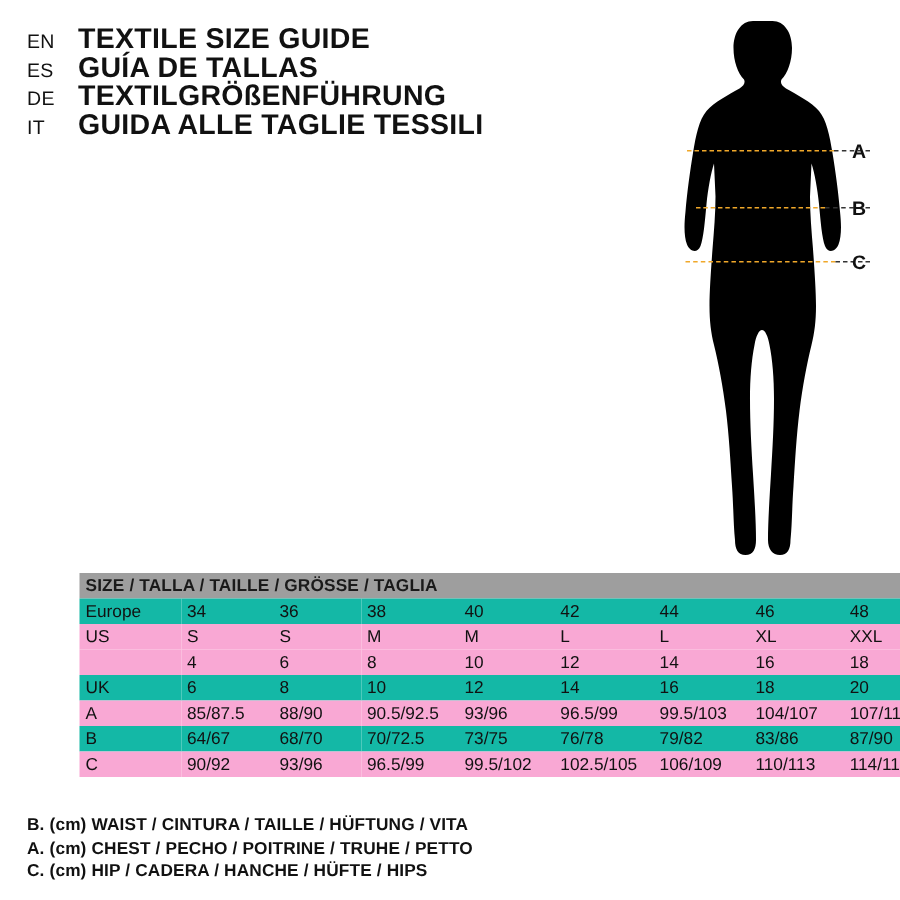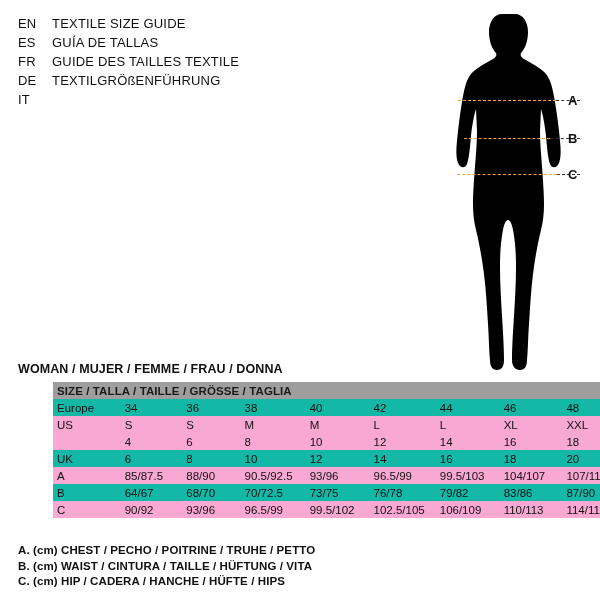--- a/index.html
+++ b/index.html
@@ -34,22 +34,23 @@
     height: 19px;
     font-size: 13.5px;
     letter-spacing: 0.2px;
   }
   .lang-code {
     width: 34px;
     flex: 0 0 34px;
     font-size: 13px;
   }
   .lang-text {
-    font-size: 13px;
+    font-size: 19px;
     white-space: nowrap;
+    font-weight: bold;
   }
 
   
   .figure-wrap {
     position: absolute;
     left: 430px;
     top: 8px;
     width: 160px;
     height: 370px;
   }
@@ -132,29 +133,26 @@
   <div class="lang-block">
     <div class="lang-row">
       <span class="lang-code">EN</span>
       <span class="lang-text">TEXTILE SIZE GUIDE</span>
     </div>
     <div class="lang-row">
       <span class="lang-code">ES</span>
       <span class="lang-text">GUÍA DE TALLAS</span>
     </div>
     <div class="lang-row">
-      <span class="lang-code">FR</span>
-      <span class="lang-text">GUIDE DES TAILLES TEXTILE</span>
-    </div>
-    <div class="lang-row">
       <span class="lang-code">DE</span>
       <span class="lang-text">TEXTILGRÖßENFÜHRUNG</span>
     </div>
     <div class="lang-row">
       <span class="lang-code">IT</span>
+      <span class="lang-text">GUIDA ALLE TAGLIE TESSILI</span>
     </div>
   </div>
 
   <div class="figure-wrap">
     <svg width="160" height="370" viewBox="0 0 160 370">
       <path fill="#000000" d="
         M72,6
         C64,6 59,14 59,24
         C59,33 62,41 66,45
         C67,47 66,49 63,51
@@ -210,21 +208,20 @@
 
     <div class="lead-line" style="left:126px; top:92px; width:24px;"></div>
     <div class="lead-line" style="left:120px; top:130px; width:30px;"></div>
     <div class="lead-line" style="left:127px; top:166px; width:23px;"></div>
 
     <div class="lead-label" style="left:138px; top:85px;">A</div>
     <div class="lead-label" style="left:138px; top:123px;">B</div>
     <div class="lead-label" style="left:138px; top:159px;">C</div>
   </div>
 
-  <div class="woman-title">WOMAN / MUJER / FEMME / FRAU / DONNA</div>
 
   <table class="size-table">
     <tbody>
       <tr class="row-head">
         <td colspan="9">SIZE / TALLA / TAILLE / GRÖSSE / TAGLIA</td>
       </tr>
 
       <tr class="row-light">
         <td class="col-label">Europe</td>
         <td class="cell">34</td>
@@ -305,18 +302,18 @@
         <td class="cell">99.5/102</td>
         <td class="cell">102.5/105</td>
         <td class="cell">106/109</td>
         <td class="cell">110/113</td>
         <td class="cell">114/119</td>
       </tr>
     </tbody>
   </table>
 
   <div class="notes">
+    <div class="note-line">B. (cm) WAIST / CINTURA / TAILLE / HÜFTUNG / VITA</div>
     <div class="note-line">A. (cm) CHEST / PECHO / POITRINE / TRUHE / PETTO</div>
-    <div class="note-line">B. (cm) WAIST / CINTURA / TAILLE / HÜFTUNG / VITA</div>
     <div class="note-line">C. (cm) HIP / CADERA / HANCHE / HÜFTE / HIPS</div>
   </div>
 
 </div>
 
 </body></html>

